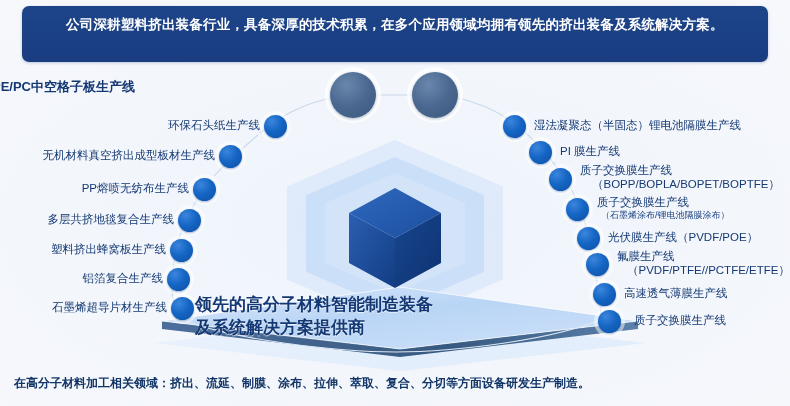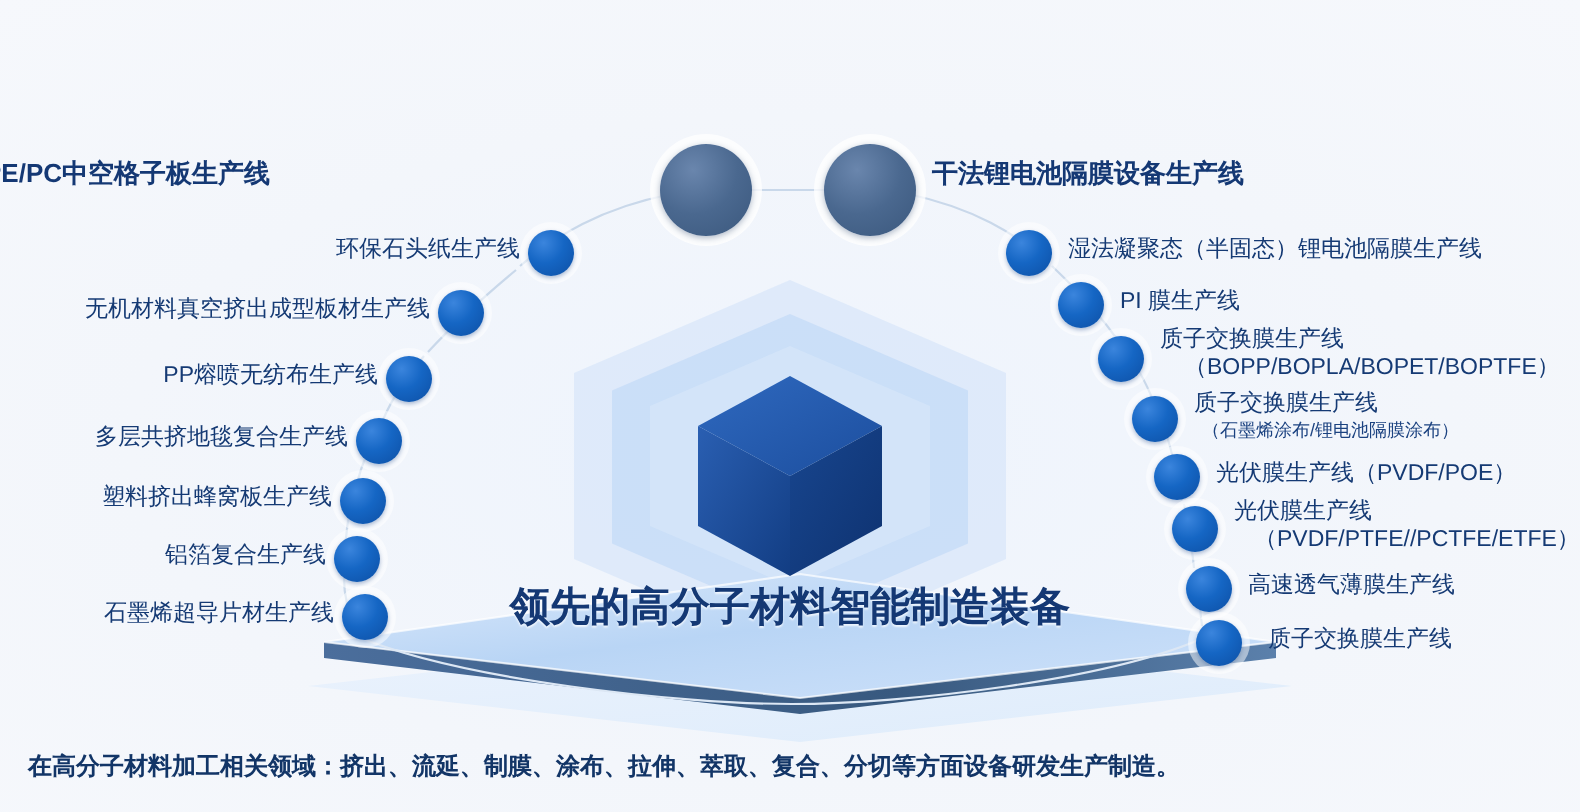--- a/index.html
+++ b/index.html
@@ -58,35 +58,38 @@
   .lbl.l{text-align:left;}
   .lbl.head{font-weight:bold;font-size:13px;color:#143874;}
   .lbl .sub{display:block;font-size:9px;line-height:11px;color:#1b4280;}
   .lbl .ln2{display:block;}
 
   
   .plat{position:absolute;left:150px;top:281px;width:500px;height:92px;}
 
   .center-title{
     position:absolute;left:195px;top:293px;width:400px;
-    text-align:center;color:#143874;font-weight:bold;font-size:20px;line-height:23px;
+    text-align:left;color:#143874;font-weight:bold;font-size:17px;line-height:23px;
     text-shadow:0 1px 1px rgba(255,255,255,.75);
   }
 
   
   .footer{
     position:absolute;left:14px;top:374px;width:770px;
     color:#123567;font-size:12px;font-weight:bold;line-height:18px;white-space:nowrap;
   }
 </style>
 </head>
 <body>
 
 <div id="stage">
 
+  <div class="banner">
+    <div class="banner-text">公司深耕塑料挤出装备行业，具备深厚的技术积累，在多个应用领域均拥有领先的挤出装备及系统解决方案。</div>
+  </div>
 
   <div class="hex hex1"></div>
   <div class="hex hex2"></div>
   <div class="hex hex3"></div>
 
   <svg class="plat" viewBox="0 0 500 92">
     <defs>
       <linearGradient id="pgTop" x1="0" y1="0" x2="1" y2="1">
         <stop offset="0%" stop-color="#dbe9fb"></stop>
         <stop offset="45%" stop-color="#b9d5f5"></stop>
@@ -172,21 +175,20 @@
   <div class="node" style="left:170px;top:239px;width:23px;height:23px;"></div>
   <div class="lbl r" style="right:624px;top:243px;width:280px;">塑料挤出蜂窝板生产线</div>
 
   <div class="node" style="left:167px;top:268px;width:23px;height:23px;"></div>
   <div class="lbl r" style="right:627px;top:272px;width:280px;">铝箔复合生产线</div>
 
   <div class="node" style="left:171px;top:297px;width:23px;height:23px;"></div>
   <div class="lbl r" style="right:623px;top:301px;width:280px;">石墨烯超导片材生产线</div>
 
   <div class="node big" style="left:412px;top:72px;width:46px;height:46px;"></div>
-  <div class="lbl head l" style="left:466px;top:80px;width:300px;">干法锂电池隔膜设备生产线</div>
 
   <div class="node" style="left:503px;top:115px;width:23px;height:23px;"></div>
   <div class="lbl l" style="left:534px;top:119px;width:260px;">湿法凝聚态（半固态）锂电池隔膜生产线</div>
 
   <div class="node" style="left:529px;top:141px;width:23px;height:23px;"></div>
   <div class="lbl l" style="left:560px;top:145px;width:260px;">PI 膜生产线</div>
 
   <div class="node" style="left:549px;top:168px;width:23px;height:23px;"></div>
   <div class="lbl l" style="left:580px;top:164px;width:260px;">
     <span>质子交换膜生产线</span>
@@ -197,29 +199,30 @@
   <div class="lbl l" style="left:597px;top:196px;width:260px;">
     <span>质子交换膜生产线</span>
     <span class="sub" style="padding-left:4px;">（石墨烯涂布/锂电池隔膜涂布）</span>
   </div>
 
   <div class="node" style="left:577px;top:227px;width:23px;height:23px;"></div>
   <div class="lbl l" style="left:608px;top:231px;width:260px;">光伏膜生产线（PVDF/POE）</div>
 
   <div class="node" style="left:586px;top:253px;width:23px;height:23px;"></div>
   <div class="lbl l" style="left:617px;top:250px;width:260px;">
-    <span>光伏膜生产线</span>
+    <span>氟膜生产线</span>
     <span class="ln2" style="padding-left:10px;">（PVDF/PTFE//PCTFE/ETFE）</span>
   </div>
 
   <div class="node" style="left:593px;top:283px;width:23px;height:23px;"></div>
   <div class="lbl l" style="left:624px;top:287px;width:260px;">高速透气薄膜生产线</div>
 
   <div class="node" style="left:598px;top:310px;width:23px;height:23px;"></div>
   <div class="lbl l" style="left:634px;top:314px;width:260px;">质子交换膜生产线</div>
 
   <div class="center-title">
     <span>领先的高分子材料智能制造装备</span><br>
+    <span>及系统解决方案提供商</span>
   </div>
 
   <div class="footer">在高分子材料加工相关领域：挤出、流延、制膜、涂布、拉伸、萃取、复合、分切等方面设备研发生产制造。</div>
 
 </div>
 
 </body></html>

